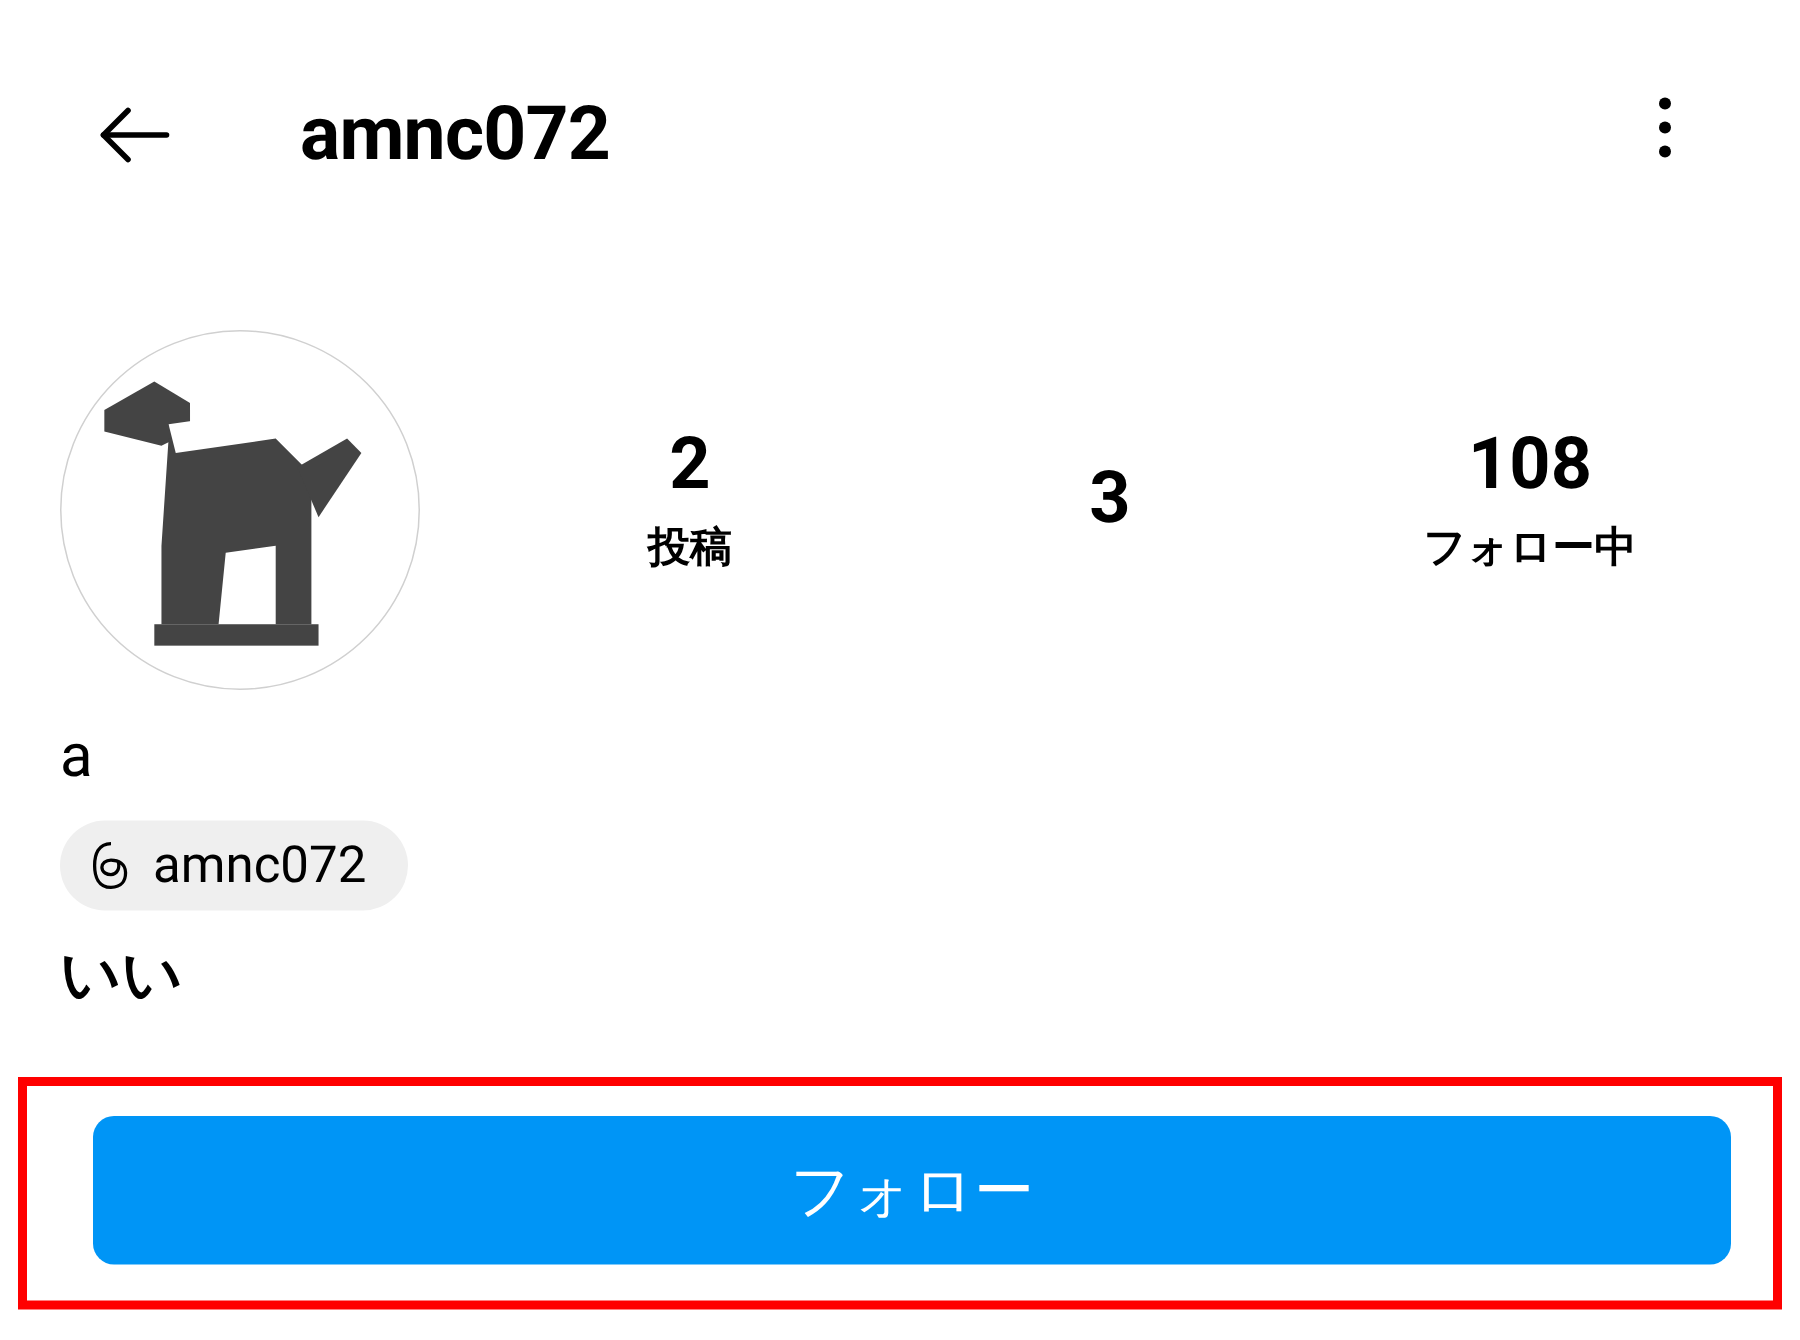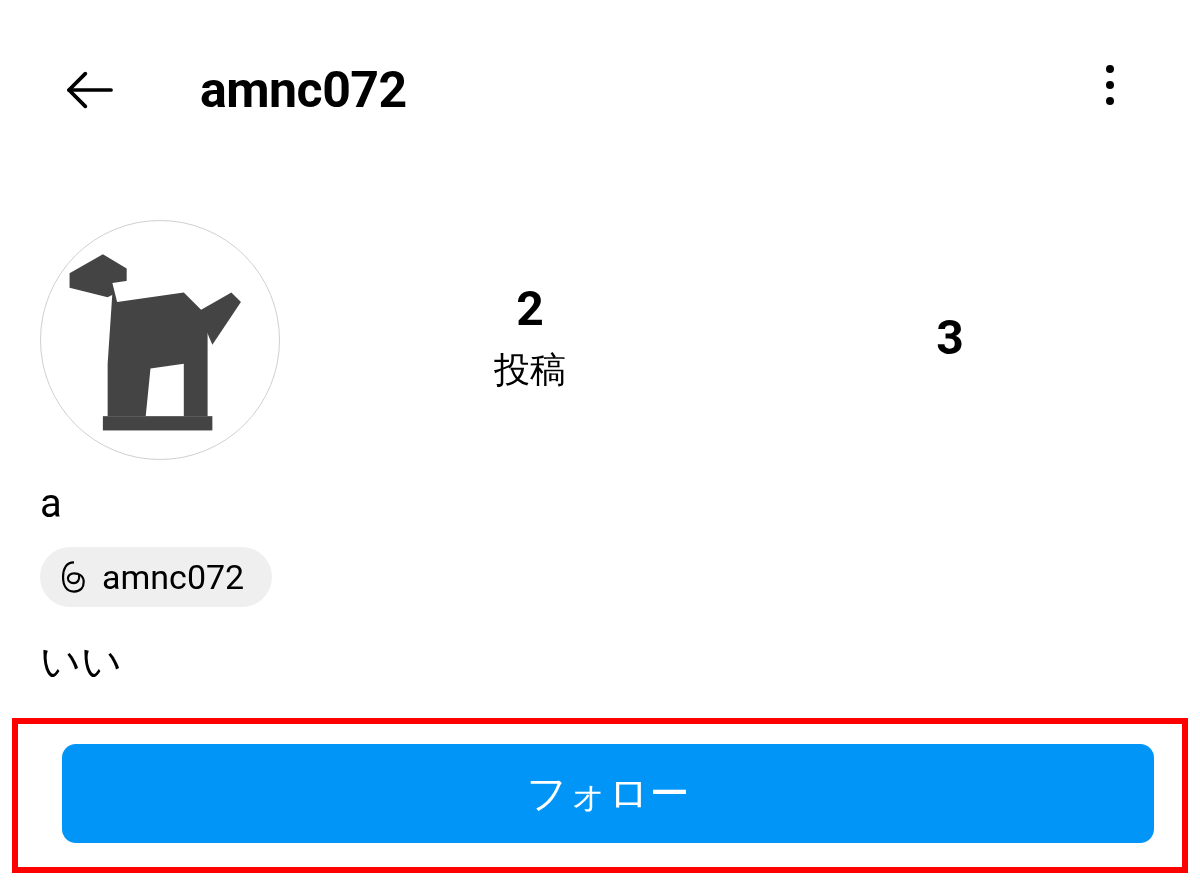--- a/index.html
+++ b/index.html
@@ -81,22 +81,22 @@
       text-align: center;
       cursor: pointer;
       min-width: 180px;
     }
     .stat-number {
       font-size: 48px;
       font-weight: 700;
       line-height: 1.2;
     }
     .stat-label {
-      font-size: 36px;
-      font-weight: 400;
+      font-size: 28px;
+      font-weight: 700;
       color: #000;
       margin-top: 8px;
     }
     .bio-section {
       padding: 20px 40px 0 40px;
     }
     .display-name {
       font-size: 40px;
       font-weight: 400;
       margin-bottom: 10px;
@@ -117,22 +117,22 @@
       display: flex;
       align-items: center;
       justify-content: center;
     }
     .threads-username {
       font-size: 34px;
       color: #000;
     }
     .bio-text {
       font-size: 40px;
-      font-weight: 400;
-      margin-top: 17px;
+      font-weight: 700;
+      margin-top: 5px;
     }
     .follow-container {
       position: absolute;
       left: 12px;
       right: 12px;
       border: 6px solid #ff0000;
       padding: 20px 28px 24px 44px;
       bottom: 20px;
     }
     .follow-button {
@@ -179,20 +179,24 @@
     </svg>
   </div>
   <div class="stats">
     <div class="stat">
       <div class="stat-number">2</div>
       <div class="stat-label">投稿</div>
     </div>
     <div class="stat">
       <div class="stat-number">3</div>
     </div>
+    <div class="stat">
+      <div class="stat-number">108</div>
+      <div class="stat-label">フォロー中</div>
+    </div>
   </div>
 </div>
 
 <div class="bio-section">
   <div class="display-name">a</div>
   <div class="threads-badge">
     <div class="threads-icon">
       <svg width="30" height="34" viewBox="0 0 24 28" fill="none" stroke="#000" stroke-width="1.8">
         <path d="M12 2 C5 2 3 8 3 14 C3 20 5 26 12 26 C18 26 20 22 20 18 C20 13 16 11 12 11 C9 11 7 13 7 15 C7 18 10 19 12 19 C15 19 17 16 16 12"></path>
       </svg>

